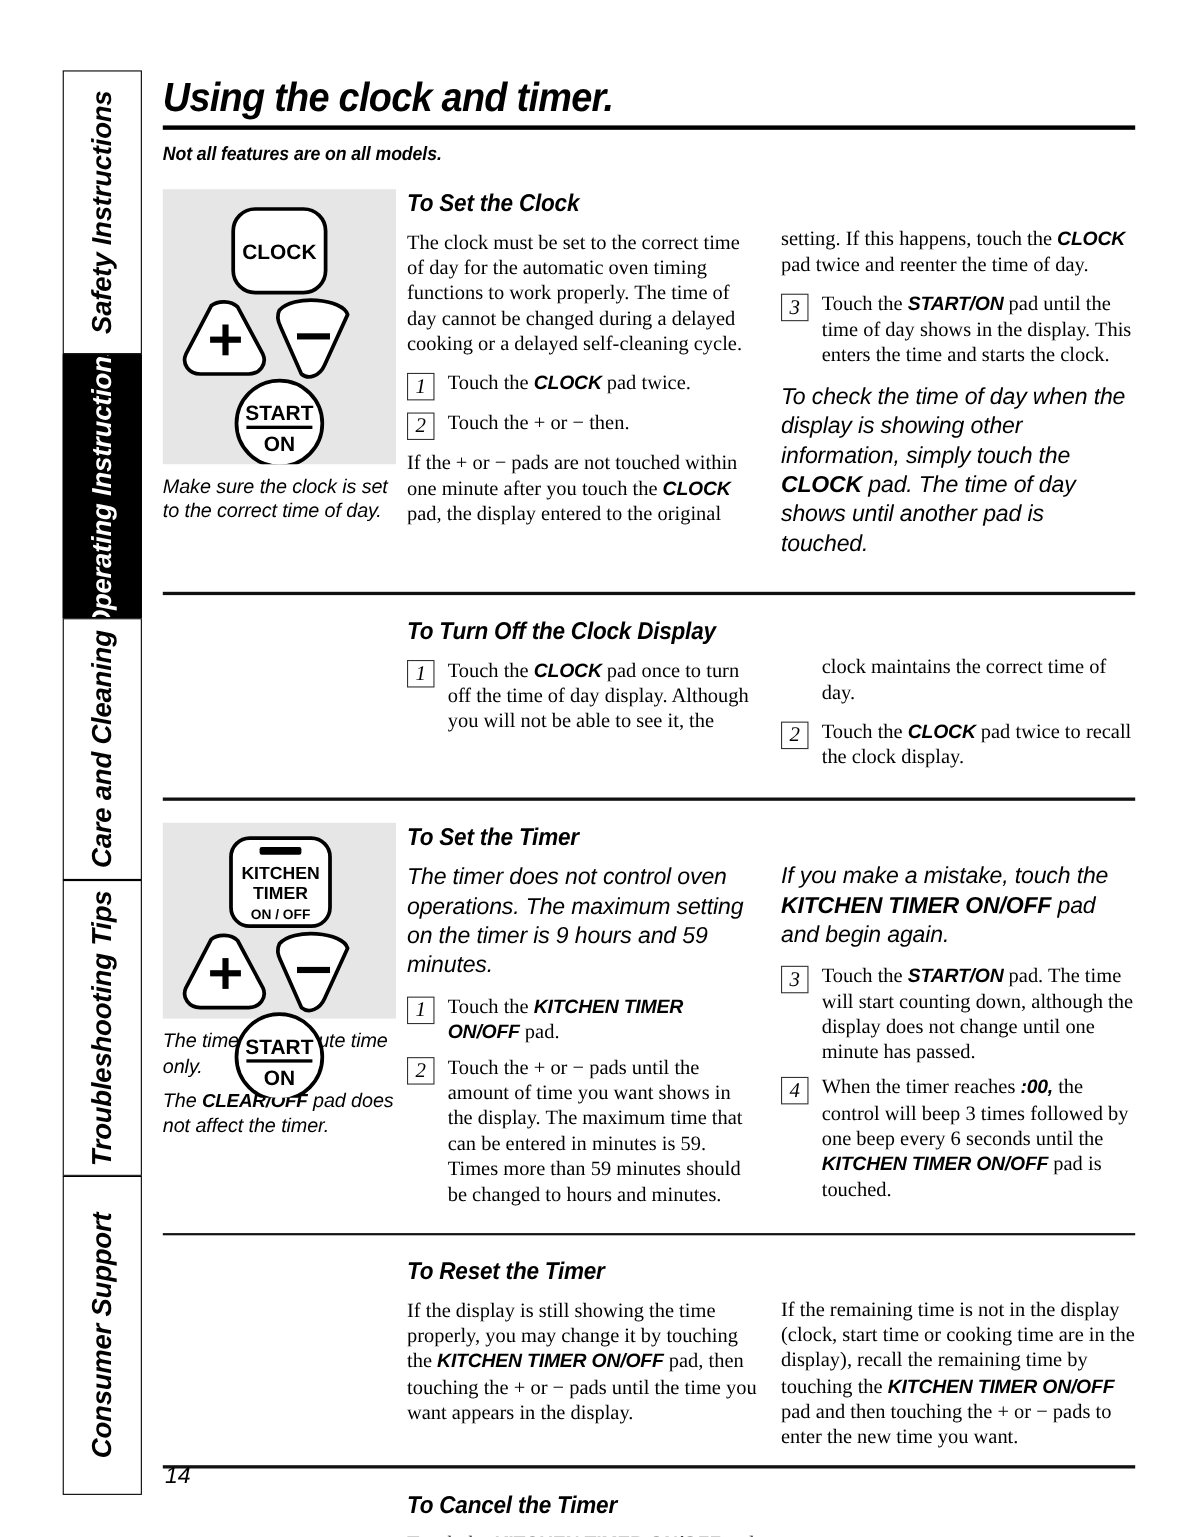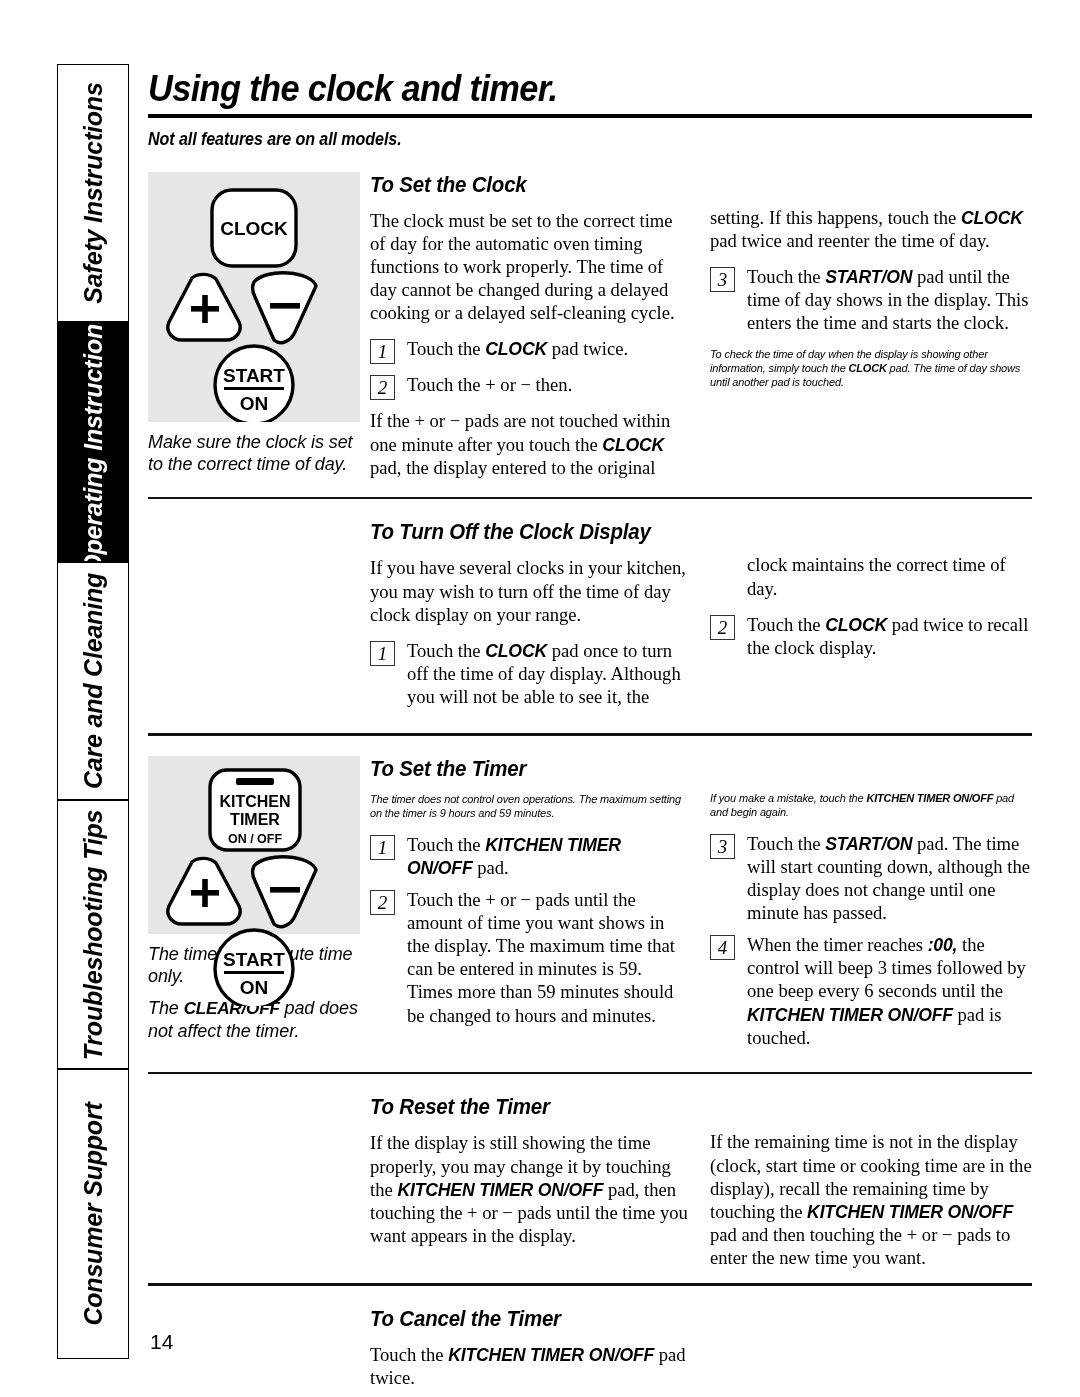--- a/index.html
+++ b/index.html
@@ -84,21 +84,21 @@
     font-size:18.6px;
     line-height:1.245;
     margin:0 0 13px 0;
     text-align:left;
   }
   p.body:last-child{margin-bottom:0;}
 
   p.note{
     font-family:"Liberation Sans", sans-serif;
     font-style:italic;
-    font-size:11px;
+    font-size:21px;
     line-height:1.27;
     margin:0 0 12px 0;
     letter-spacing:-0.15px;
   }
   .pad{
     font-family:"Liberation Sans", sans-serif;
     font-weight:bold;font-style:italic;
     font-size:0.95em;
     letter-spacing:-0.2px;
   }
@@ -145,20 +145,21 @@
   }
   .cap + .cap{margin-top:9px;}
 
   .svgwrap{position:absolute;left:0;top:0;width:212px;height:250px;}
   .spacer-md{height:22px;}
 
   .pagenum{
     position:absolute;
     left:150px;top:1330px;
     font-family:"Liberation Sans", sans-serif;
+    font-style:italic;
     font-size:21px;
   }
 </style>
 </head>
 <body>
 
 <div class="page">
 
   <div class="rail">
     <div class="tab" style="top:0px;height:258px;">
@@ -247,21 +248,20 @@
 
     <div style="height:18px;"></div>
     <div class="rule-thin"></div>
     <div style="height:20px;"></div>
 
     <div class="sec grid3">
       <div class="col-art"></div>
 
       <div class="col-a">
         <h2 class="head">To Turn Off the Clock Display</h2>
-        <p class="body">If you have several clocks in your kitchen, you may wish to turn off the time of day clock display on your range.</p>
 
         <div class="step">
           <div class="numbox">1</div>
           <div class="steptext"><span>Touch the </span><span class="pad">CLOCK</span><span> pad once to turn off the time of day display. Although you will not be able to see it, the</span></div>
         </div>
       </div>
 
       <div class="col-b">
         <div style="height:34px;"></div>
         <p class="body" style="margin-left:37px;">clock maintains the correct time of day.</p>

